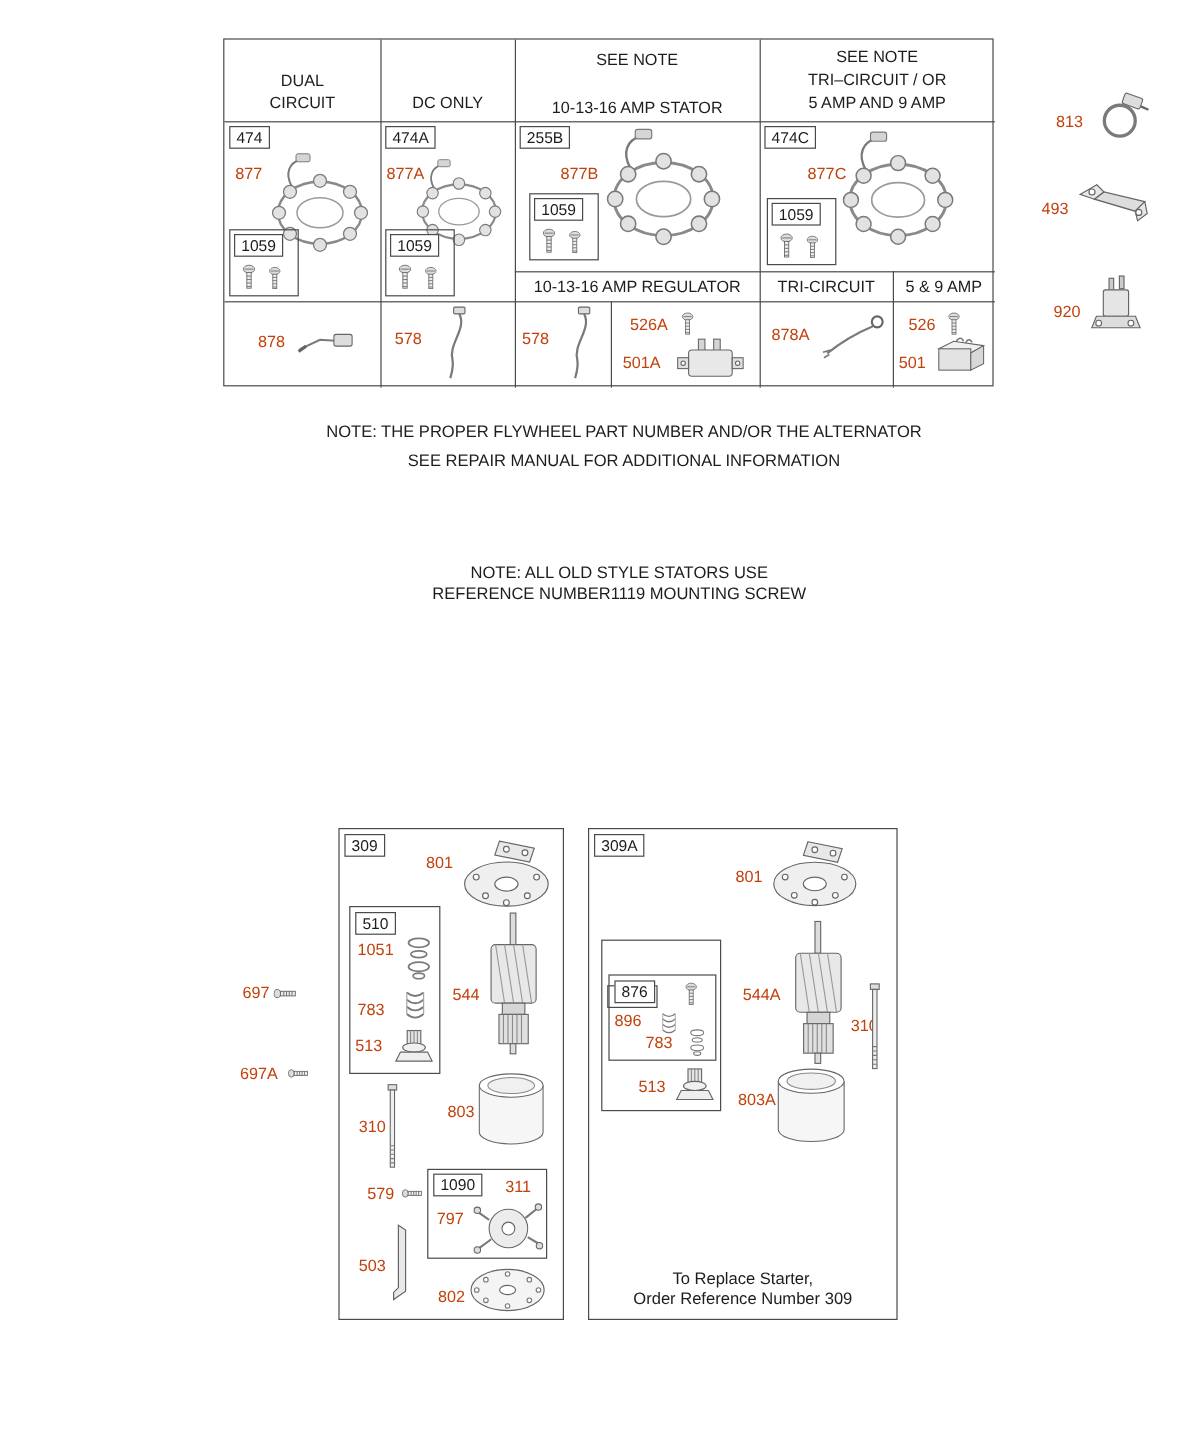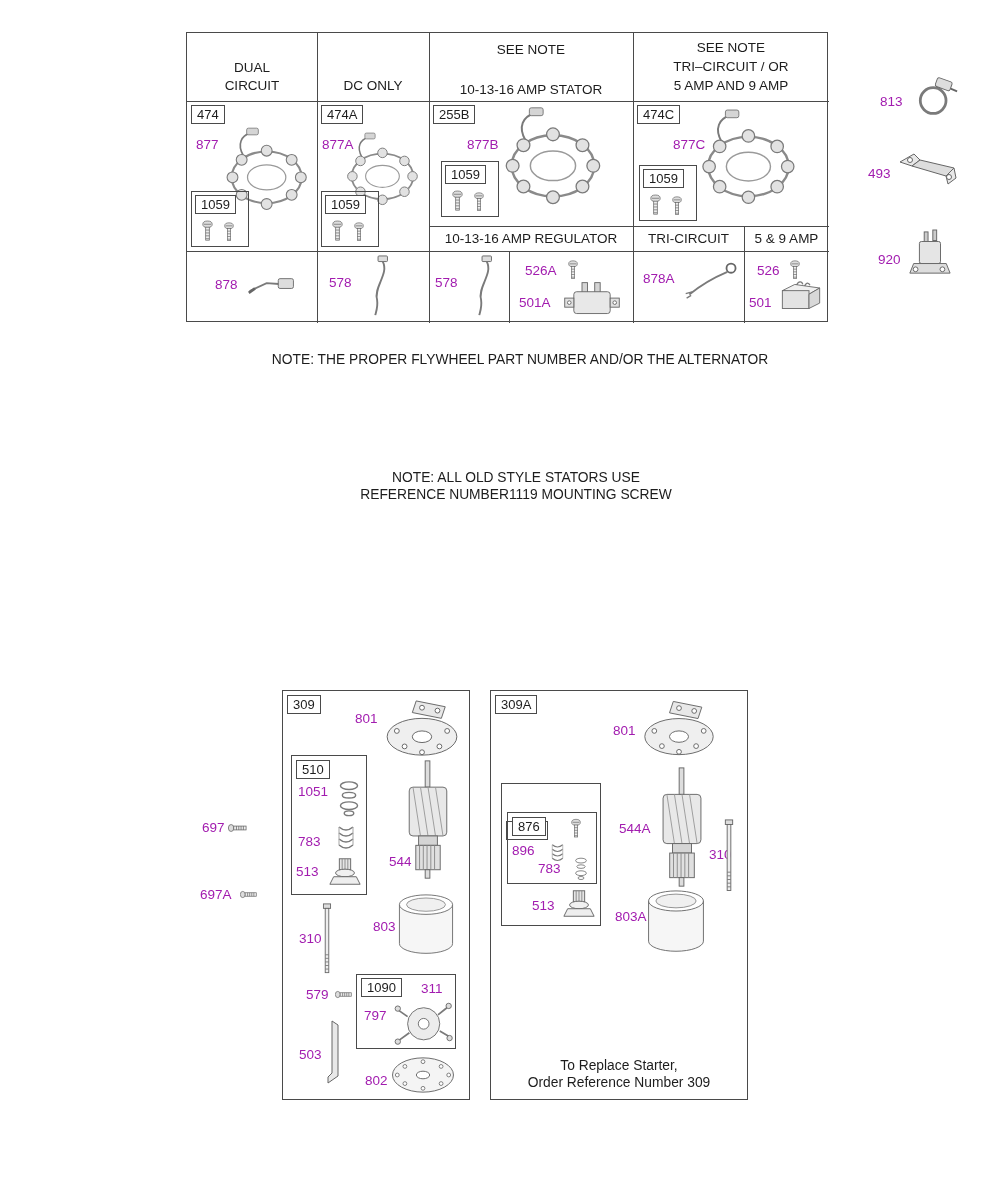--- a/index.html
+++ b/index.html
@@ -6,21 +6,21 @@
   html,body { background:#ffffff; }
   body {
     width:1000px; height:1200px; position:relative;
     font-family:"Liberation Sans", sans-serif; color:#1d1d1d;
   }
   .page { position:absolute; left:0; top:0; width:1000px; height:1200px; background:#fff; }
   .box  { position:absolute; border:1px solid #4a4a4a; background:transparent; }
   .line { position:absolute; background:#4a4a4a; }
   .vline{ width:1px; }
   .hline{ height:1px; }
-  .pn   { position:absolute; font-size:13.5px; line-height:16px; white-space:nowrap; color:#a21caf; }
+  .pn   { position:absolute; font-size:13.5px; line-height:16px; white-space:nowrap; color:#c2410c; }
   .refbox {
     position:absolute; border:1px solid #4a4a4a; background:#fff;
     font-size:13px; line-height:15px; padding:1px 5px; white-space:nowrap; display:inline-block;
   }
   .hdr  { position:absolute; font-size:13.5px; line-height:17px; text-align:center; white-space:nowrap; }
   .note { position:absolute; text-align:center; font-size:13.8px; }
   .note1{ line-height:23.5px; }
   .note2{ line-height:17px; }
   svg.part { position:absolute; overflow:visible; }
 </style>
@@ -309,20 +309,21 @@
       <use href="#sym-zbracket"></use>
     </svg>
 
   <span class="pn" style="left:878px; top:252px;">920</span>
   <svg class="part" style="left:906px; top:226px; width:46px; height:54px;">
       <use href="#sym-solenoid"></use>
     </svg>
 
   <div class="note note1" style="left:210px; top:348px; width:620px;">
     <div>NOTE: THE PROPER FLYWHEEL PART NUMBER AND/OR THE ALTERNATOR</div>
+    <div>SEE REPAIR MANUAL FOR ADDITIONAL INFORMATION</div>
   </div>
   <div class="note note2" style="left:276px; top:469px; width:480px;">
     <div>NOTE: ALL OLD STYLE STATORS USE</div>
     <div>REFERENCE NUMBER1119 MOUNTING SCREW</div>
   </div>
 
   <span class="pn" style="left:202px; top:820px;">697</span>
   <svg class="part" style="left:228px; top:823px; width:20px; height:10px;">
       <use href="#sym-screw-h"></use>
     </svg>
@@ -347,21 +348,21 @@
       <span class="pn" style="left:6px; top:78px;">783</span>
       <svg class="part" style="left:44px; top:66px; width:20px; height:32px;">
           <use href="#sym-spring"></use>
         </svg>
       <span class="pn" style="left:4px; top:108px;">513</span>
       <svg class="part" style="left:36px; top:100px; width:34px; height:32px;">
           <use href="#sym-clutch"></use>
         </svg>
     </div>
 
-    <span class="pn" style="left:106px; top:130px;margin-top:33px;">544</span>
+    <span class="pn" style="left:94px; top:130px;">544</span>
     <svg class="part" style="left:116px; top:68px; width:58px; height:122px;">
         <use href="#sym-armature"></use>
       </svg>
 
     <span class="pn" style="left:16px; top:240px;">310</span>
     <svg class="part" style="left:38px; top:212px; width:12px; height:75px;">
         <use href="#sym-bolt"></use>
       </svg>
 
     <span class="pn" style="left:90px; top:228px;">803</span>

